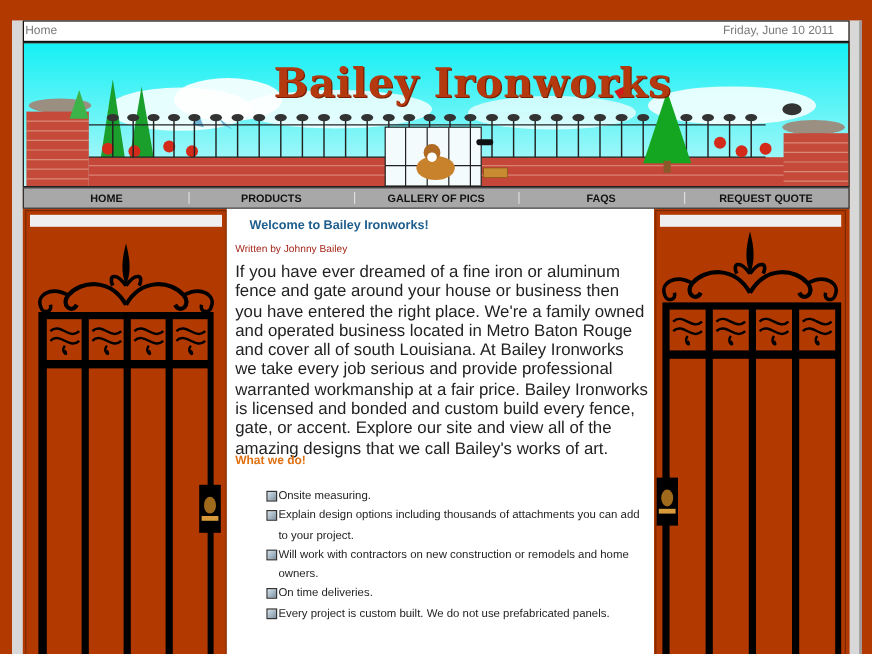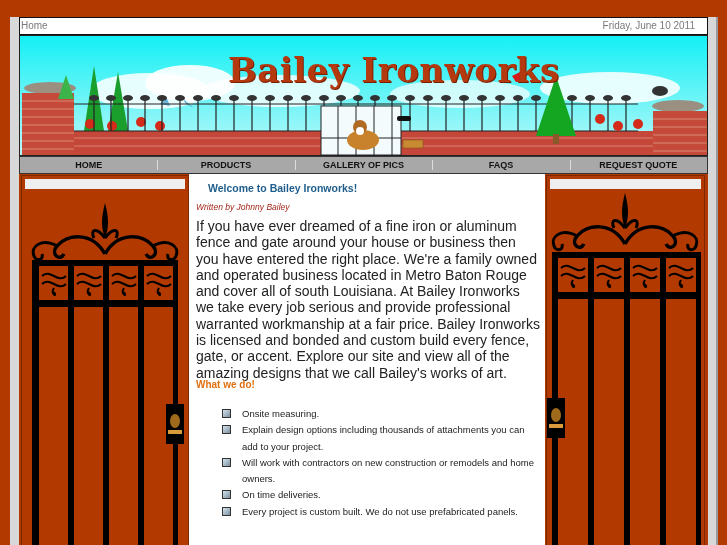--- a/index.html
+++ b/index.html
@@ -63,36 +63,36 @@
   .content {
     position:absolute; left:170px; top:157px; width:356px; height:400px;
     background:#fff;
   }
   .welcome {
     position:absolute; left:7px; top:8px; font-size:10.5px; font-weight:bold;
     color:#1e5d8c;
     margin-left:12px;
   }
   .byline {
-    position:absolute; left:7px; top:28px; font-size:8.5px; color:#a4261b;font-style:italic;
+    position:absolute; left:7px; top:28px; font-size:8.5px; color:#a4261b;
   }
   .intro {
     position:absolute; left:7px; top:44px; width:345px;
     font-size:14px; line-height:16.3px; color:#222;
   }
   .subhead {
     position:absolute; left:7px; top:205px; font-size:10px; font-weight:bold;
     color:#e07010;
   }
   .services {
     position:absolute; left:33px; top:232px; width:320px;
     list-style:none; margin:0; padding:0;
   }
   .services li {
-    position:relative; padding-left:20px; font-size:9.5px;
+    position:relative; padding-left:10px; font-size:9.5px;
     line-height:16.3px; color:#222;
   }
   .bullet {
     position:absolute; left:0; top:3px; width:7px; height:7px;
     border:1px solid #333; background:linear-gradient(135deg,#d4e4ee,#7d8fa0);
   }
 </style>
 </head>
 <body>
 

